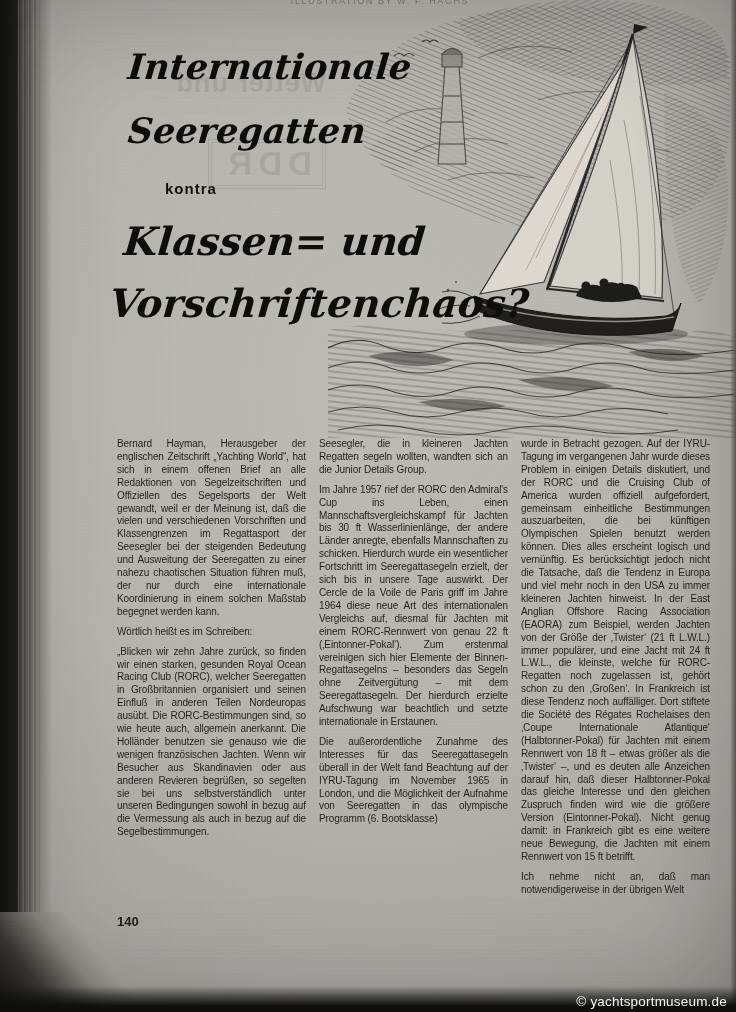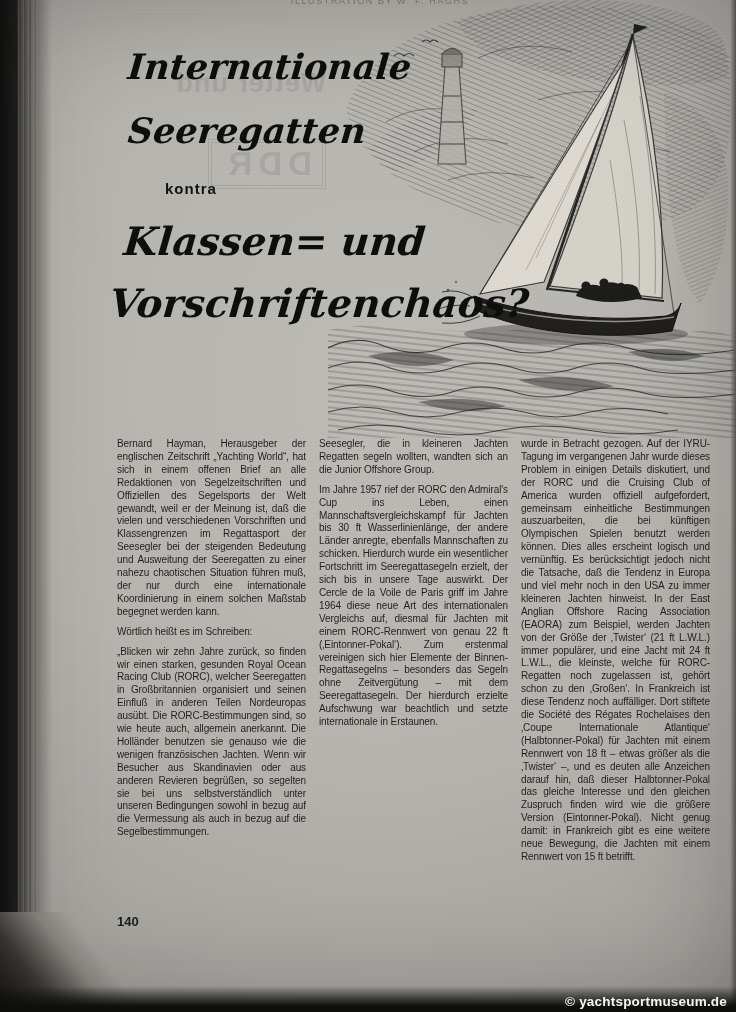--- a/index.html
+++ b/index.html
@@ -13,21 +13,21 @@
     background: linear-gradient(90deg, #0f0f0e 0%, #1d1c1a 30%, #4e4c48 55%, #8a8883 78%, rgba(180,178,172,0) 100%); }
   .page-edges { position:absolute; left:18px; top:0; bottom:0; width:20px; opacity:.30; z-index:3;
     background: repeating-linear-gradient(90deg, #c9c7c1 0 1px, #74726d 1px 3px, #9b9993 3px 5px); }
   .right-edge { position:absolute; right:0; top:0; bottom:0; width:6px; z-index:3;
     background: linear-gradient(270deg, #5d5b57 0%, rgba(0,0,0,0) 100%); }
   .corner-fold { position:absolute; left:0; bottom:0; width:140px; height:100px; z-index:3;
     background: linear-gradient(52deg, #0e0d0b 0%, #3b3935 28%, #8b8983 52%, rgba(0,0,0,0) 66%); }
   .bottom-band { position:absolute; left:0; right:0; bottom:0; height:26px; z-index:6;
     background: linear-gradient(180deg, rgba(15,15,13,0) 0%, rgba(15,15,13,0.55) 40%, #0e0e0c 78%); }
   .watermark { position:absolute; right:9px; bottom:3px; z-index:7;
-    color:#f5f5f2; font-size:13.5px; font-weight:bold; letter-spacing:.2px; }
+    color:#f5f5f2; font-size:13.5px; font-weight:normal; letter-spacing:.2px; }
   .vignette { position:absolute; inset:0; z-index:5; pointer-events:none;
     box-shadow: inset 0 0 110px rgba(20,20,18,0.25); }
   .grain { position:absolute; inset:0; z-index:5; pointer-events:none; opacity:.5;
     background-image: repeating-linear-gradient(0deg, rgba(255,255,255,.02) 0 1px, rgba(0,0,0,.02) 1px 2px, transparent 2px 4px); }
 
   
   .ghost { position:absolute; left:86px; top:68px; width:240px; z-index:0;
     transform:scaleX(-1); opacity:.11; color:#2f2f38; font-weight:bold; }
   .ghost-l1 { font-size:27px; letter-spacing:1px; }
   .ghost-l2 { font-size:33px; letter-spacing:6px; margin-top:40px; display:inline-block;
@@ -168,25 +168,27 @@
   <div class="title-line t3">Klassen= und</div>
   <div class="title-line t4">Vorschriftenchaos?</div>
 
   <div class="columns">
     <div class="col">
       <p>Bernard Hayman, Herausgeber der englischen Zeitschrift „Yachting World“, hat sich in einem offenen Brief an alle Redaktionen von Segelzeitschriften und Offiziellen des Segelsports der Welt gewandt, weil er der Meinung ist, daß die vielen und verschiedenen Vorschriften und Klassengrenzen im Regattasport der Seesegler bei der steigenden Bedeutung und Ausweitung der Seeregatten zu einer nahezu chaotischen Situation führen muß, der nur durch eine internationale Koordinierung in einem solchen Maßstab begegnet werden kann.</p>
       <p>Wörtlich heißt es im Schreiben:</p>
       <p>„Blicken wir zehn Jahre zurück, so finden wir einen starken, gesunden Royal Ocean Racing Club (RORC), welcher Seeregatten in Großbritannien organisiert und seinen Einfluß in anderen Teilen Nordeuropas ausübt. Die RORC-Bestimmungen sind, so wie heute auch, allgemein anerkannt. Die Holländer benutzen sie genauso wie die wenigen französischen Jachten. Wenn wir Besucher aus Skandinavien oder aus anderen Revieren begrüßen, so segelten sie bei uns selbstverständlich unter unseren Bedingungen sowohl in bezug auf die Vermessung als auch in bezug auf die Segelbestimmungen.</p>
     </div>
     <div class="col">
-      <p>Seesegler, die in kleineren Jachten Regatten segeln wollten, wandten sich an die Junior Offshore Group.</p>
+      <p>Seesegler, die in kleineren Jachten Regatten segeln wollten, wandten sich an die Junior Details Group.</p>
       <p>Im Jahre 1957 rief der RORC den Admiral's Cup ins Leben, einen Mannschaftsvergleichskampf für Jachten bis 30 ft Wasserlinienlänge, der andere Länder anregte, ebenfalls Mannschaften zu schicken. Hierdurch wurde ein wesentlicher Fortschritt im Seeregattasegeln erzielt, der sich bis in unsere Tage auswirkt. Der Cercle de la Voile de Paris griff im Jahre 1964 diese neue Art des internationalen Vergleichs auf, diesmal für Jachten mit einem RORC-Rennwert von genau 22 ft (‚Eintonner-Pokal‘). Zum erstenmal vereinigen sich hier Elemente der Binnen-Regattasegelns – besonders das Segeln ohne Zeitvergütung – mit dem Seeregattasegeln. Der hierdurch erzielte Aufschwung war beachtlich und setzte internationale in Erstaunen.</p>
+      <p>Die außerordentliche Zunahme des Interesses für das Seeregattasegeln überall in der Welt fand Beachtung auf der IYRU-Tagung im November 1965 in London, und die Möglichkeit der Aufnahme von Seeregatten in das olympische Programm (6. Bootsklasse)</p>
     </div>
     <div class="col">
       <p>wurde in Betracht gezogen. Auf der IYRU-Tagung im vergangenen Jahr wurde dieses Problem in einigen Details diskutiert, und der RORC und die Cruising Club of America wurden offiziell aufgefordert, gemeinsam einheitliche Bestimmungen auszuarbeiten, die bei künftigen Olympischen Spielen benutzt werden können. Dies alles erscheint logisch und vernünftig. Es berücksichtigt jedoch nicht die Tatsache, daß die Tendenz in Europa und viel mehr noch in den USA zu immer kleineren Jachten hinweist. In der East Anglian Offshore Racing Association (EAORA) zum Beispiel, werden Jachten von der Größe der ‚Twister‘ (21 ft L.W.L.) immer populärer, und eine Jacht mit 24 ft L.W.L., die kleinste, welche für RORC-Regatten noch zugelassen ist, gehört schon zu den ‚Großen‘. In Frankreich ist diese Tendenz noch auffälliger. Dort stiftete die Société des Régates Rochelaises den ‚Coupe Internationale Atlantique‘ (Halbtonner-Pokal) für Jachten mit einem Rennwert von 18 ft – etwas größer als die ‚Twister‘ –, und es deuten alle Anzeichen darauf hin, daß dieser Halbtonner-Pokal das gleiche Interesse und den gleichen Zuspruch finden wird wie die größere Version (Eintonner-Pokal). Nicht genug damit: in Frankreich gibt es eine weitere neue Bewegung, die Jachten mit einem Rennwert von 15 ft betrifft.</p>
+      <p>Ich nehme nicht an, daß man notwendigerweise in der übrigen Welt</p>
     </div>
   </div>
 
   <div class="page-number">140</div>
 
   <div class="binding"></div>
   <div class="page-edges"></div>
   <div class="right-edge"></div>
   <div class="corner-fold"></div>
   <div class="vignette"></div>

